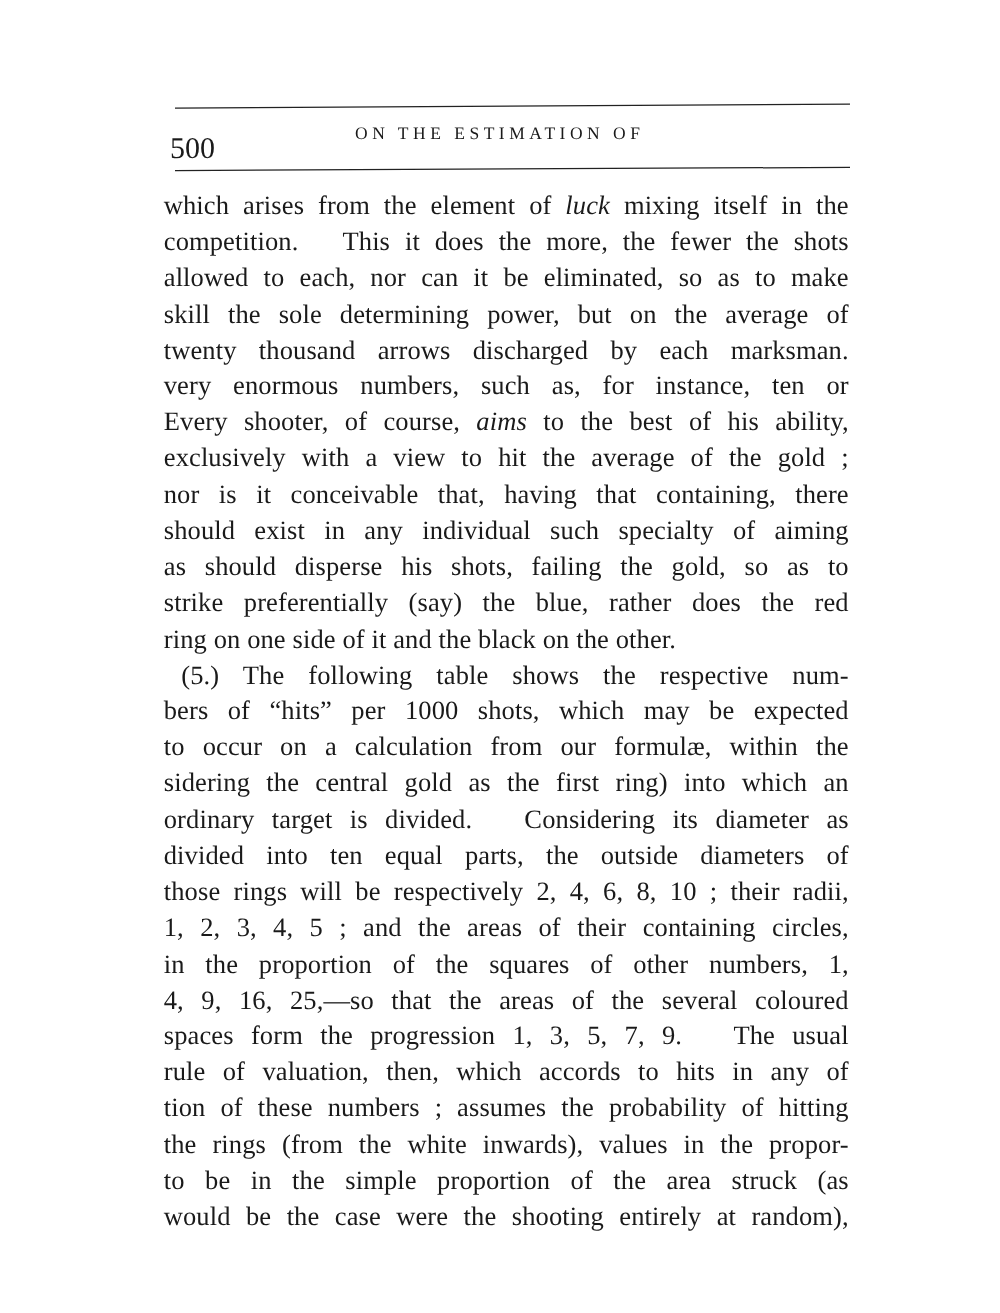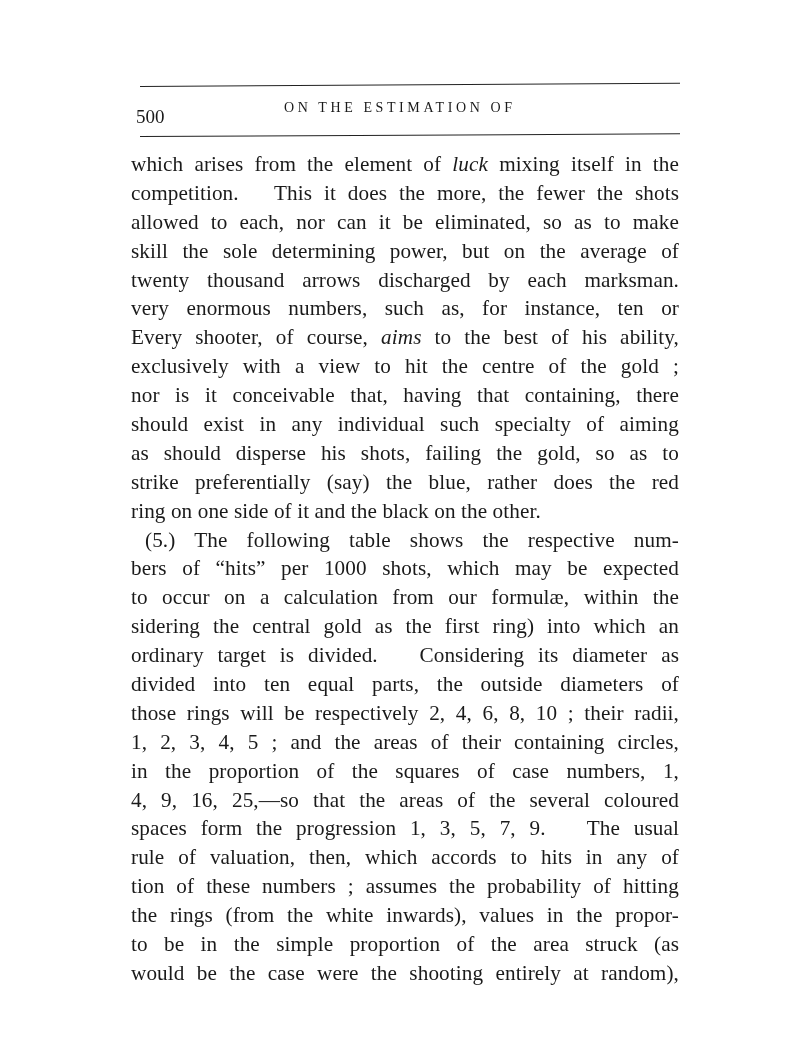--- a/index.html
+++ b/index.html
@@ -45,21 +45,21 @@
       position: absolute;
       top: 100px;
       left: 134px;
       width: 546px;
       height: 26px;
     }
     .page-number {
       position: absolute;
       left: 2px;
       top: 6px;
-      font-size: 19px;
+      font-size: 24px;
       letter-spacing: 0px;
     }
     .running-title {
       position: absolute;
       left: 150px;
       top: 0px;
       font-size: 14px;
       letter-spacing: 3.6px;
       font-weight: normal;
     }
@@ -105,35 +105,35 @@
   <div class="rule bottom"></div>
 
   <div class="body-text" id="body-text">
       <div class="line"><span>which arises from the element of </span><em>luck</em><span> mixing itself in the</span></div>
       <div class="line"><span>competition.   This it does the more, the fewer the shots</span></div>
       <div class="line"><span>allowed to each, nor can it be eliminated, so as to make</span></div>
       <div class="line"><span>skill the sole determining power, but on the average of</span></div>
       <div class="line"><span>twenty thousand arrows discharged by each marksman.</span></div>
       <div class="line"><span>very enormous numbers, such as, for instance, ten or</span></div>
       <div class="line"><span>Every shooter, of course, </span><em>aims</em><span> to the best of his ability,</span></div>
-      <div class="line"><span>exclusively with a view to hit the centre of the gold ;</span></div>
+      <div class="line"><span>exclusively with a view to hit the average of the gold ;</span></div>
       <div class="line"><span>nor is it conceivable that, having that containing, there</span></div>
       <div class="line"><span>should exist in any individual such specialty of aiming</span></div>
       <div class="line"><span>as should disperse his shots, failing the gold, so as to</span></div>
       <div class="line"><span>strike preferentially (say) the blue, rather does the red</span></div>
       <div class="line last"><span>ring on one side of it and the black on the other.</span></div>
       <div class="line indent"><span>(5.) The following table shows the respective num-</span></div>
       <div class="line"><span>bers of “hits” per 1000 shots, which may be expected</span></div>
       <div class="line"><span>to occur on a calculation from our formulæ, within the</span></div>
       <div class="line"><span>sidering the central gold as the first ring) into which an</span></div>
       <div class="line"><span>ordinary target is divided.   Considering its diameter as</span></div>
       <div class="line"><span>divided into ten equal parts, the outside diameters of</span></div>
       <div class="line"><span>those rings will be respectively 2, 4, 6, 8, 10 ; their radii,</span></div>
       <div class="line"><span>1, 2, 3, 4, 5 ; and the areas of their containing circles,</span></div>
-      <div class="line"><span>in the proportion of the squares of case numbers, 1,</span></div>
+      <div class="line"><span>in the proportion of the squares of other numbers, 1,</span></div>
       <div class="line"><span>4, 9, 16, 25,—so that the areas of the several coloured</span></div>
       <div class="line"><span>spaces form the progression 1, 3, 5, 7, 9.   The usual</span></div>
       <div class="line"><span>rule of valuation, then, which accords to hits in any of</span></div>
       <div class="line"><span>tion of these numbers ; assumes the probability of hitting</span></div>
       <div class="line"><span>the rings (from the white inwards), values in the propor-</span></div>
       <div class="line"><span>to be in the simple proportion of the area struck (as</span></div>
       <div class="line"><span>would be the case were the shooting entirely at random),</span></div>
     </div>
 </div>
 

